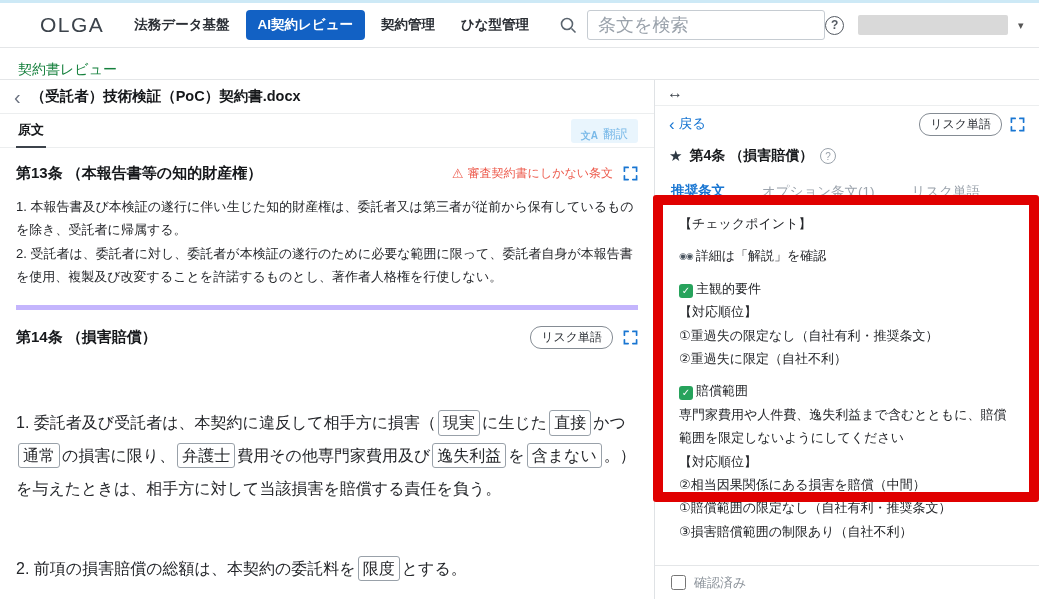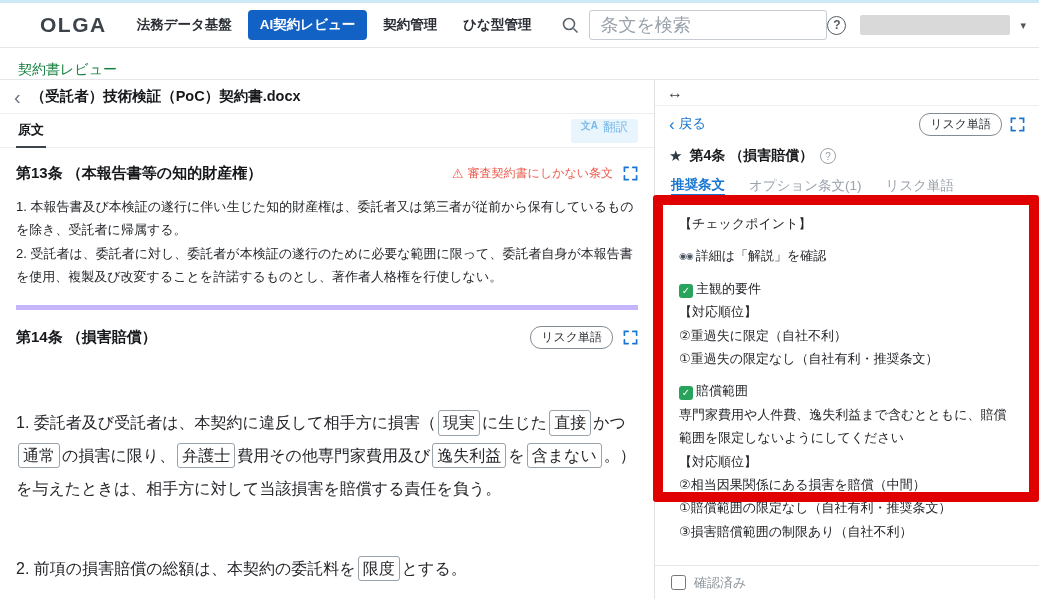--- a/index.html
+++ b/index.html
@@ -3,21 +3,21 @@
 <meta charset="utf-8">
 <style>
   *{box-sizing:border-box;}
   html,body{margin:0;padding:0;}
   body{width:1039px;height:599px;overflow:hidden;position:relative;background:#fff;color:#2b2b2b;
        font-family:"Liberation Sans","DejaVu Sans",sans-serif;}
   .top-strip{height:3px;background:#cde9f6;}
   header{height:45px;display:flex;align-items:center;padding:0 16px;border-bottom:1px solid #e4e6e8;background:#fff;}
   .hamburger{width:20px;display:flex;flex-direction:column;gap:4px;cursor:pointer;}
   .hamburger span{height:2px;background:#3c4149;border-radius:1px;}
-  .logo{font-size:21px;font-weight:700;letter-spacing:1.5px;color:#3c434b;margin-left:24px;}
+  .logo{font-size:21px;font-weight:400;letter-spacing:1.5px;color:#3c434b;margin-left:24px;}
   nav{display:flex;align-items:center;gap:6px;margin-left:20px;}
   .nav-item{font-size:13.5px;font-weight:600;color:#2b2f35;padding:6px 10px;cursor:pointer;white-space:nowrap;}
   .nav-item.active{background:#1261c4;color:#fff;border-radius:4px;padding:6px 12px;}
   .vdiv{width:1px;height:24px;background:#e0e3e6;margin:0 10px;}
   .search-ico{display:flex;cursor:pointer;}
   .search{width:238px;height:30px;border:1px solid #c6ccd2;border-radius:3px;margin-left:10px;padding:0 10px;
           font-size:18px;color:#333;outline:none;font-family:inherit;}
   .search::placeholder{color:#9aa2ab;}
   .spacer{flex:1;}
   .help{width:19px;height:19px;border:1.5px solid #555b63;border-radius:50%;color:#555b63;font-size:12px;font-weight:700;
@@ -27,21 +27,21 @@
   .page-title-bar{height:32px;display:flex;align-items:flex-end;padding:0 18px;border-bottom:1px solid #e4e6e8;
                   font-size:14px;color:#15803d;}
   .main{display:flex;height:519px;}
   .left{width:655px;flex:none;border-right:1px solid #dfe2e5;display:flex;flex-direction:column;}
   .doc-header{height:34px;flex:none;display:flex;align-items:center;padding:0 14px;border-bottom:1px solid #eceeef;}
   .chev-gray{color:#6b7280;font-size:20px;line-height:1;margin-right:10px;cursor:pointer;}
   .doc-header h1{font-size:14.5px;font-weight:700;margin:0;color:#16181b;}
   .src-bar{height:34px;flex:none;display:flex;align-items:center;justify-content:space-between;padding:0 16px;border-bottom:1px solid #eceeef;}
   .src-label{font-size:13px;font-weight:700;color:#16181b;align-self:stretch;display:flex;align-items:center;
              border-bottom:2px solid #3c434b;margin-bottom:-1px;padding:0 2px;}
-  .translate-btn{display:flex;align-items:flex-start;gap:5px;background:#e9f5fd;color:#79b9e8;border:none;border-radius:3px;
+  .translate-btn{display:flex;align-items:flex-end;gap:5px;background:#e9f5fd;color:#79b9e8;border:none;border-radius:3px;
                  height:24px;padding:0 10px;font-size:12.5px;cursor:pointer;font-family:inherit;}
   .tr-ico{font-size:10px;font-weight:700;}
   .articles{flex:1;overflow:hidden;padding:0 16px;}
   .article{padding:16px 0;border-bottom:5px solid #c4b5fd;}
   .article:last-child{border-bottom:none;}
   .art-head{display:flex;align-items:center;justify-content:space-between;}
   .art-title{font-size:15px;font-weight:700;margin:0;color:#16181b;}
   .art-right{display:flex;align-items:center;gap:10px;}
   .flag{display:flex;align-items:center;gap:4px;color:#ed5a4c;font-size:12px;white-space:nowrap;}
   .warn-ico{font-size:13px;}
@@ -55,21 +55,21 @@
   .resize-ico{font-size:16px;color:#3c434b;cursor:pointer;line-height:1;}
   .back-row{height:36px;flex:none;display:flex;align-items:center;justify-content:space-between;padding:0 14px;}
   .back-link{display:flex;align-items:center;gap:4px;color:#1976d2;font-size:13.5px;cursor:pointer;text-decoration:none;}
   .back-link .chev{font-size:17px;line-height:1;}
   .row-right{display:flex;align-items:center;gap:8px;}
   .article-row{height:28px;flex:none;display:flex;align-items:center;gap:7px;padding:0 14px;}
   .star{color:#2e3944;font-size:15px;cursor:pointer;}
   .aref{font-size:14px;font-weight:700;color:#16181b;}
   .qmark{width:16px;height:16px;border:1px solid #9aa2ab;border-radius:50%;color:#9aa2ab;font-size:10px;
          display:flex;align-items:center;justify-content:center;cursor:pointer;flex:none;}
-  .tabs{height:32px;flex:none;display:flex;align-items:center;gap:24px;padding:0 16px;border-bottom:1px solid #eceeef;}
+  .tabs{height:32px;flex:none;display:flex;align-items:flex-end;gap:37px;padding:0 16px;border-bottom:1px solid #eceeef;}
   .tab{font-size:13.5px;color:#9aa2ab;display:flex;align-items:center;cursor:pointer;white-space:nowrap;}
   .tab.active{color:#1976d2;font-weight:600;border-bottom:2px solid #1976d2;margin-bottom:-1px;}
   .cp-content{flex:1;overflow:hidden;padding:10px 24px 0;font-size:13px;color:#24262a;}
   .cp-block{margin-bottom:9px;}
   .cp-line{line-height:1.8;white-space:pre-wrap;}
   .ic-check{display:inline-block;width:14px;height:14px;background:#27a35c;border-radius:3px;color:#fff;font-size:10px;
             line-height:14px;text-align:center;margin-right:3px;vertical-align:-1px;font-weight:700;}
   .ic-eyes{display:inline-block;font-size:9px;color:#4a5560;margin-right:3px;letter-spacing:-1px;vertical-align:1px;}
   .confirm-bar{height:34px;flex:none;border-top:1px solid #e4e6e8;display:flex;align-items:center;gap:8px;padding:0 16px;}
   .confirm-bar input{width:15px;height:15px;margin:0;}
@@ -202,22 +202,22 @@
       <div class="cp-content">
           <div class="cp-block">
             <div class="cp-line">【チェックポイント】</div>
           </div>
           <div class="cp-block">
             <div class="cp-line"><span class="ic-eyes">◉◉</span>詳細は「解説」を確認</div>
           </div>
           <div class="cp-block">
             <div class="cp-line"><span class="ic-check">✓</span>主観的要件</div>
             <div class="cp-line">【対応順位】</div>
+            <div class="cp-line">①重過失の限定なし（自社有利・推奨条文）</div>
             <div class="cp-line">②重過失に限定（自社不利）</div>
-            <div class="cp-line">①重過失の限定なし（自社有利・推奨条文）</div>
           </div>
           <div class="cp-block">
             <div class="cp-line"><span class="ic-check">✓</span>賠償範囲</div>
             <div class="cp-line">専門家費用や人件費、逸失利益まで含むとともに、賠償範囲を限定しないようにしてください</div>
             <div class="cp-line">【対応順位】</div>
             <div class="cp-line">②相当因果関係にある損害を賠償（中間）</div>
             <div class="cp-line">①賠償範囲の限定なし（自社有利・推奨条文）</div>
             <div class="cp-line">③損害賠償範囲の制限あり（自社不利）</div>
           </div>
         </div>

